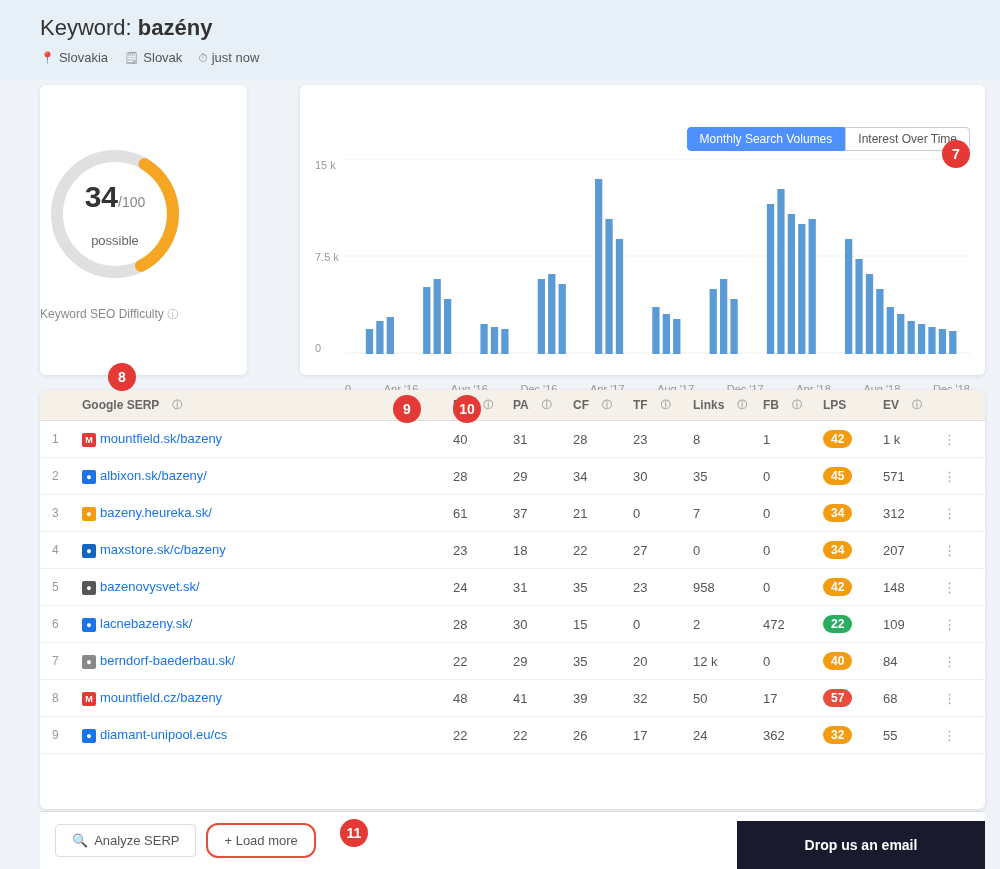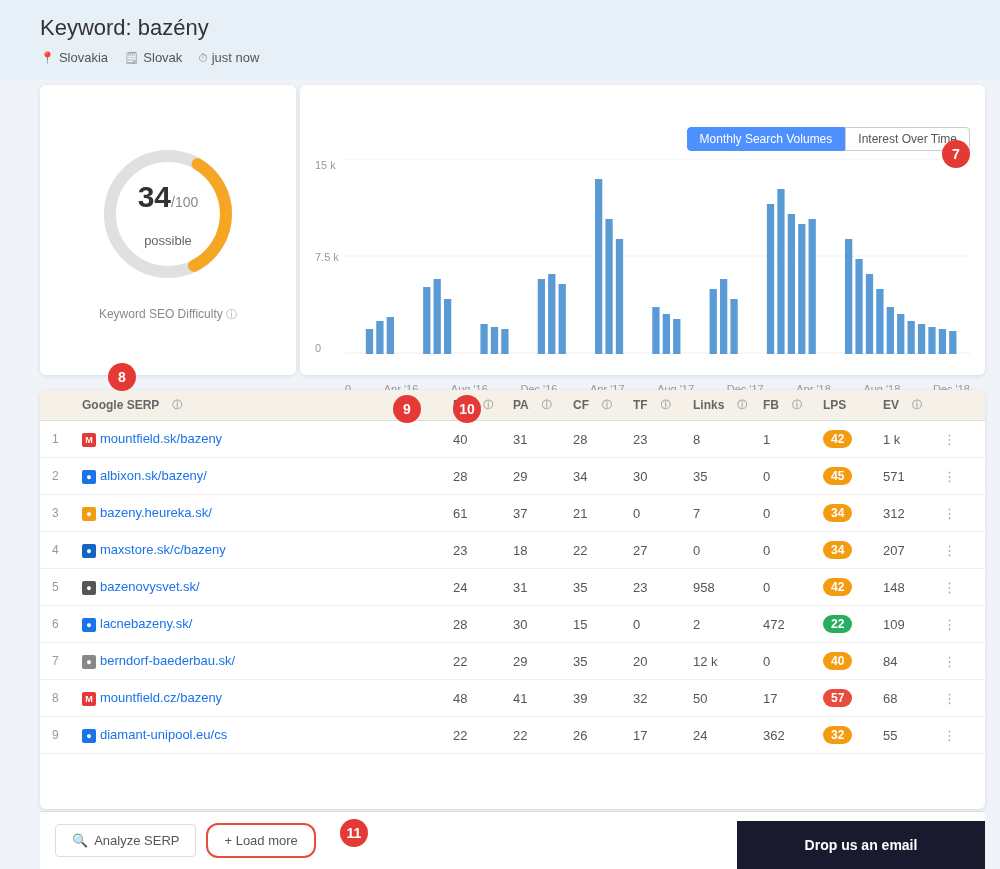--- a/index.html
+++ b/index.html
@@ -7,43 +7,43 @@
 
     .header-bg {
       position: absolute; top: 0; left: 0; right: 0; height: 80px;
       background: #e8f0f7;
     }
 
     .page-title {
       position: absolute; top: 15px; left: 40px;
       font-size: 22px; color: #333; font-weight: normal;
     }
-    .page-title strong { font-weight: normal; }
+    .page-title strong { font-weight: bold; }
 
     .meta-row {
       position: absolute; top: 50px; left: 40px;
       display: flex; align-items: center; gap: 16px; color: #555; font-size: 13px;
     }
     .meta-item { display: flex; align-items: center; gap: 4px; }
     .meta-icon { color: #888; font-size: 12px; }
 
     
     .deco-icons {
       position: absolute; top: 0; left: 0; right: 0; bottom: 0;
       pointer-events: none; overflow: hidden;
     }
     .deco-icon {
       position: absolute; color: #cdd8e3; font-size: 28px; opacity: 0.5;
     }
 
     
     .score-card {
-      position: absolute; top: 85px; left: 40px; width: 256px; height: 290px;
+      position: absolute; top: 85px; left: 40px; width: 207px; height: 290px;
       background: #fff; border-radius: 6px; box-shadow: 0 1px 4px rgba(0,0,0,0.1);
-      display: flex; flex-direction: column; align-items: center; justify-content: center;
+      display: flex; flex-direction: column; align-items: flex-start; justify-content: center;
     }
 
     .donut-container {
       position: relative; width: 150px; height: 150px; margin-bottom: 10px;
     }
     .donut-svg { width: 150px; height: 150px; }
     .donut-label {
       position: absolute; top: 50%; left: 50%; transform: translate(-50%, -50%);
       text-align: center;
     }

